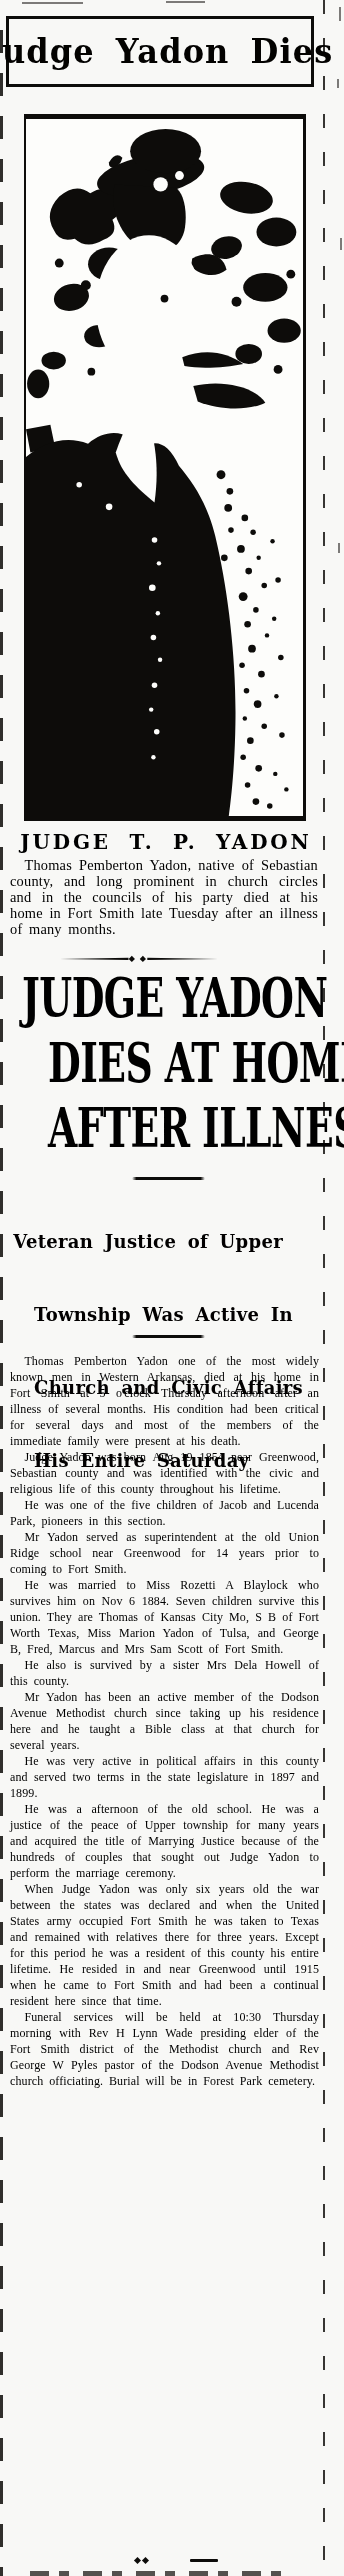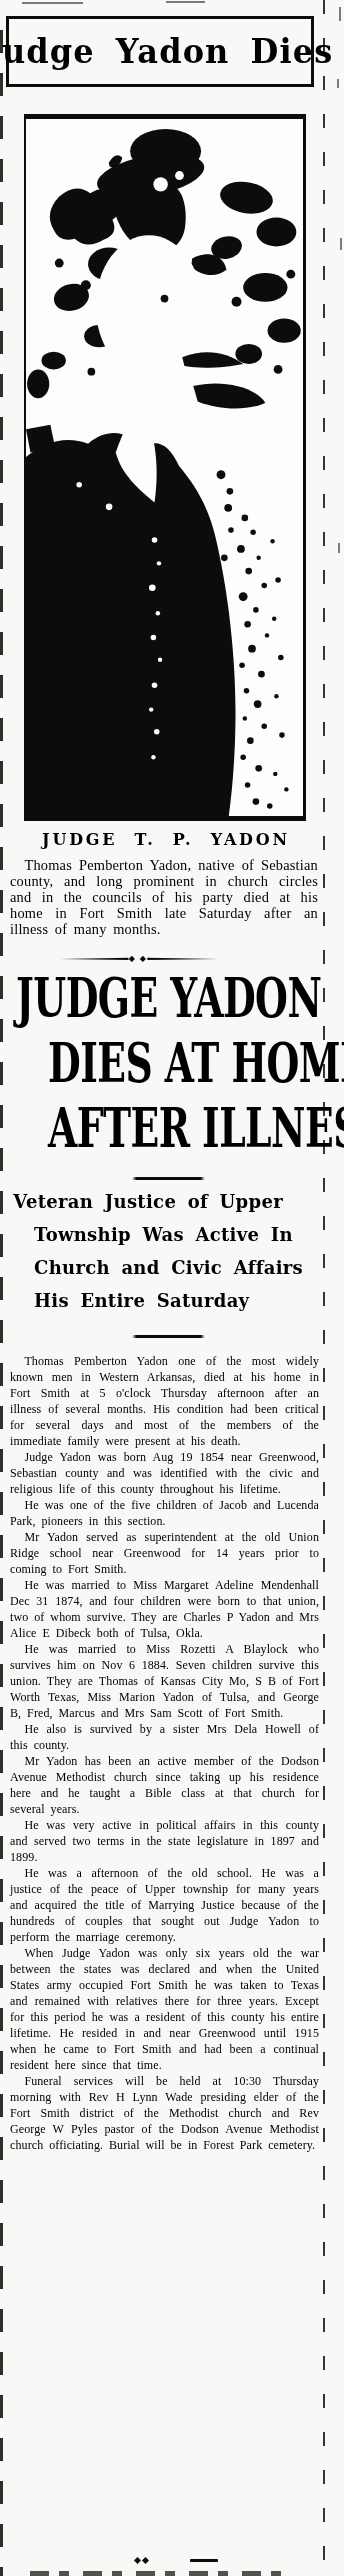--- a/index.html
+++ b/index.html
@@ -46,21 +46,21 @@
     border-left:2.2px solid #0d0c0a;
     border-right:3.3px solid #0d0c0a;
     background:#fdfdfb;
   }
   .photo-frame svg{display:block;width:100%;height:100%;}
   
   .caption{
     position:absolute;left:0;top:830px;width:332px;
     text-align:center;
     font-family:"DejaVu Serif", serif;
-    font-weight:bold;font-size:16px;letter-spacing:2.8px;word-spacing:8.9px;
+    font-weight:bold;font-size:20px;letter-spacing:2.8px;word-spacing:8.9px;
     filter:blur(0.1px) contrast(1.15);
   }
   
   .lede{
     position:absolute;left:10px;top:857px;width:308px;margin:0;
     font-size:14.4px;line-height:16px;
     text-align:justify;text-indent:14.4px;
     word-spacing:2.8px;letter-spacing:0.2px;
     filter:blur(0.2px) contrast(1.2);
   }
@@ -68,36 +68,36 @@
   .arrow-divider{position:absolute;left:60px;top:955px;width:158px;height:7.8px;}
   
   .headline{position:absolute;left:0;top:967px;width:324px;
     font-family:"DejaVu Serif", serif;font-weight:bold;color:#0b0a08;}
   .headline .hl-line{height:65px;white-space:nowrap;}
   .headline .hl-line span{
     display:inline-block;font-size:41px;letter-spacing:-0.6px;
     transform:scale(.92,1.32);transform-origin:left top;
     filter:blur(0.2px) contrast(1.1);
   }
-  .hl-1{padding-left:16px;}
+  .hl-1{padding-left:22px;}
   .hl-2{padding-left:48px;text-align:right;}
   .hl-3{padding-left:48px;}
   
   .small-divider{
     position:absolute;left:132px;width:73px;height:2.8px;
     background:linear-gradient(90deg,transparent 0,#0d0c0a 6%,#0d0c0a 94%,transparent 100%);
     border-radius:1.7px;
   }
   .sd-1{top:1177px;}
   .sd-2{top:1335px;}
   
   .subhead{position:absolute;left:0;top:1191px;width:324px;
     font-family:"DejaVu Serif", serif;font-weight:bold;font-size:18px;color:#0d0c0a;}
   .subhead .sh-line{height:33px;white-space:nowrap;word-spacing:5px;letter-spacing:0.3px;
-    filter:blur(0.1px) contrast(1.1);}
+    filter:blur(0.1px) contrast(1.1);margin-top:40px;}
   .sh-1{padding-left:13.3px;}
   .sh-2,.sh-3,.sh-4{padding-left:34px;}
   
   .article{
     position:absolute;left:10px;top:1353px;width:309px;
     font-size:12px;line-height:16px;
     text-align:justify;
     word-spacing:2.8px;letter-spacing:0.1px;
     filter:blur(0.2px) contrast(1.25);
   }
@@ -230,21 +230,21 @@
         <circle cx="462" cy="1112" r="5"></circle>
           <circle cx="450" cy="1182" r="4"></circle>
         <circle cx="440" cy="1240" r="5"></circle>
           <circle cx="470" cy="1210" r="4"></circle>
       </g>
     </svg>
   </figure>
 
   <div class="caption">JUDGE T. P. YADON</div>
 
-  <p class="lede">Thomas Pemberton Yadon, native of Sebastian county, and long prominent in church circles and in the councils of his party died at his home in Fort Smith late Saturday after an illness of many months.</p>
+  <p class="lede">Thomas Pemberton Yadon, native of Sebastian county, and long prominent in church circles and in the councils of his party died at his home in Fort Smith late Tuesday after an illness of many months.</p>
 
   <div class="arrow-divider">
     <svg width="158" height="7.8" viewBox="0 0 286 14">
       <polygon points="0,7 124,5 124,9" fill="#0d0c0a"></polygon>
       <rect x="126" y="3" width="8" height="8" transform="rotate(45 130 7)" fill="#0d0c0a"></rect>
       <rect x="146" y="3" width="8" height="8" transform="rotate(45 150 7)" fill="#0d0c0a"></rect>
       <polygon points="286,7 158,5 158,9" fill="#0d0c0a"></polygon>
     </svg>
   </div>
 
@@ -263,21 +263,20 @@
     <div class="sh-line sh-4">His Entire Saturday</div>
   </div>
 
   <div class="small-divider sd-2"></div>
 
   <article class="article">
     <p>Thomas Pemberton Yadon one of the most widely known men in Western Arkansas, died at his home in Fort Smith at 5 o'clock Thursday afternoon after an illness of several months. His condition had been critical for several days and most of the members of the immediate family were present at his death.</p>
     <p>Judge Yadon was born Aug 19 1854 near Greenwood, Sebastian county and was identified with the civic and religious life of this county throughout his lifetime.</p>
     <p>He was one of the five children of Jacob and Lucenda Park, pioneers in this section.</p>
     <p>Mr Yadon served as superintendent at the old Union Ridge school near Greenwood for 14 years prior to coming to Fort Smith.</p>
-    <p>He was married to Miss Margaret Adeline Mendenhall Dec 31 1874, and four children were born to that union, two of whom survive. They are Charles P Yadon and Mrs Alice E Dibeck both of Tulsa, Okla.</p>
     <p>He was married to Miss Rozetti A Blaylock who survives him on Nov 6 1884. Seven children survive this union. They are Thomas of Kansas City Mo, S B of Fort Worth Texas, Miss Marion Yadon of Tulsa, and George B, Fred, Marcus and Mrs Sam Scott of Fort Smith.</p>
     <p>He also is survived by a sister Mrs Dela Howell of this county.</p>
     <p>Mr Yadon has been an active member of the Dodson Avenue Methodist church since taking up his residence here and he taught a Bible class at that church for several years.</p>
     <p>He was very active in political affairs in this county and served two terms in the state legislature in 1897 and 1899.</p>
     <p>He was a afternoon of the old school. He was a justice of the peace of Upper township for many years and acquired the title of Marrying Justice because of the hundreds of couples that sought out Judge Yadon to perform the marriage ceremony.</p>
     <p>When Judge Yadon was only six years old the war between the states was declared and when the United States army occupied Fort Smith he was taken to Texas and remained with relatives there for three years. Except for this period he was a resident of this county his entire lifetime. He resided in and near Greenwood until 1915 when he came to Fort Smith and had been a continual resident here since that time.</p>
     <p>Funeral services will be held at 10:30 Thursday morning with Rev H Lynn Wade presiding elder of the Fort Smith district of the Methodist church and Rev George W Pyles pastor of the Dodson Avenue Methodist church officiating. Burial will be in Forest Park cemetery.</p>
   </article>
 
   <div class="end-divider">

